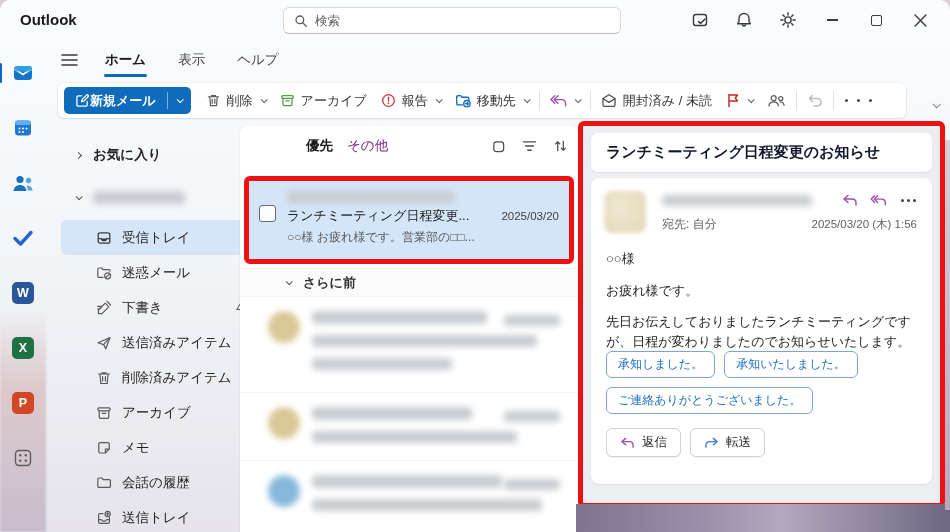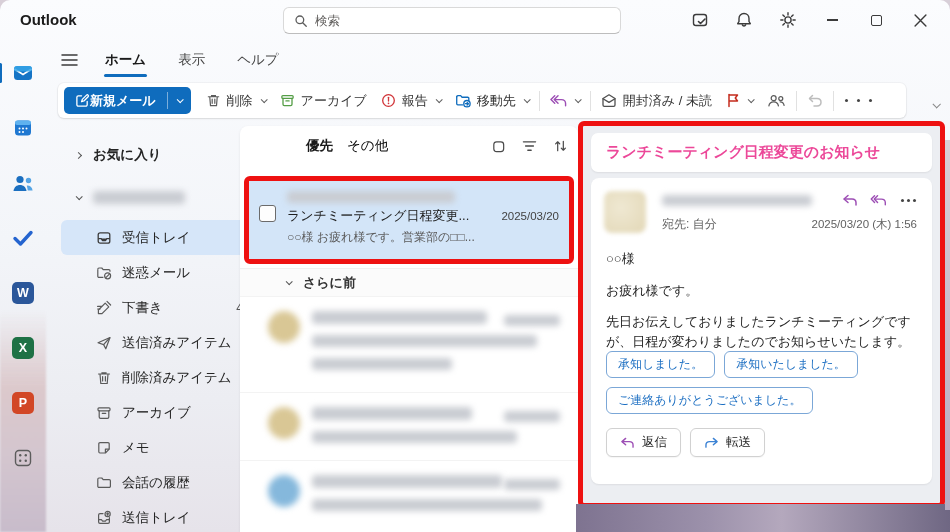--- a/index.html
+++ b/index.html
@@ -69,21 +69,21 @@
   .fp-folder.selected { background:#d6e6f9; }
   .fp-count { margin-left:auto; font-size:12px; color:#555; }
   .fp-chev { color:#555; width:10px; display:flex; justify-content:center; }
   .fp-icon { width:17px; display:flex; align-items:center; justify-content:center; color:#5a5a5a; }
   .blur-bar { background:#c9ccd2; border-radius:4px; filter:blur(3px); }
 
   
   .msglist { position:absolute; left:240px; top:126px; width:338px; bottom:0; background:#fff;
              border-radius:8px 8px 0 0; box-shadow:0 1px 3px rgba(0,0,0,.08); overflow:hidden; }
   .ml-header { display:flex; align-items:center; height:40px; padding:0 10px 0 66px; gap:14px; }
-  .ml-tab { font-size:13.5px; color:#000000; }
+  .ml-tab { font-size:13.5px; color:#701a75; }
   .ml-tab.active { font-weight:bold; color:#1b1b1b; }
   .ml-hicons { margin-left:auto; display:flex; align-items:center; gap:16px; color:#4a4a4a; }
   .annotation { border:5px solid #ee1111; border-radius:6px; }
   .sel-annotation { position:absolute; left:4px; top:50px; width:330px; height:88px; }
   .mail-item { position:absolute; inset:0; background:#d3e5f8; display:flex; padding:10px 10px 8px 10px; gap:11px; }
   .mail-check { width:17px; height:17px; border:1.6px solid #6b6b6b; border-radius:3px; background:#fdfdfd; margin-top:14px; flex:none; }
   .mail-body { flex:1; display:flex; flex-direction:column; gap:4px; min-width:0; }
   .mail-subrow { display:flex; align-items:baseline; gap:8px; }
   .mail-subject { font-size:13px; color:#1f1f1f; flex:1; white-space:nowrap; overflow:hidden; }
   .mail-date { font-size:11.5px; color:#424242; }
@@ -92,21 +92,21 @@
                padding:0 8px 0 46px; font-size:13px; font-weight:bold; color:#333; border-top:1px solid #f0f0f0; background:#fbfbfb; }
   .blur-item { position:absolute; left:0; width:100%; display:flex; padding:14px 12px 0 28px; gap:12px; border-top:1px solid #f3f3f3; }
   .b-avatar { width:32px; height:32px; border-radius:50%; filter:blur(3px); flex:none; }
   .b-tan { background:#d9c795; } .b-blue { background:#85b8dc; }
   .b-lines { flex:1; } .b-lines div { margin-bottom:11px; }
   .b-datebar { position:absolute; right:18px; top:18px; width:56px; height:11px; }
 
   
   .readpane { position:absolute; left:578px; top:121px; width:367px; height:387px; background:#eceef2; overflow:hidden; }
   .rp-subjectbar { margin:7px 8px 6px; background:#fff; border-radius:7px; padding:10px 15px;
-                   font-size:15px; font-weight:bold; color:#ec4899; box-shadow:0 1px 2px rgba(0,0,0,.07); }
+                   font-size:15px; font-weight:bold; color:#0f172a; box-shadow:0 1px 2px rgba(0,0,0,.07); }
   .rp-card { margin:0 8px 8px; background:#fff; border-radius:8px; padding:13px 15px; height:306px; position:relative;
              box-shadow:0 1px 2px rgba(0,0,0,.07); }
   .rp-avatar { position:absolute; left:13px; top:13px; width:42px; height:42px; border-radius:8px;
                background:radial-gradient(circle at 40% 40%, #efe8d2, #e2d7b6); filter:blur(2px); }
   .rp-head { margin-left:56px; }
   .rp-row1 { display:flex; align-items:center; height:18px; }
   .rp-row1 .blur-bar { width:150px; height:11px; }
   .rp-actions { margin-left:auto; display:flex; align-items:center; gap:12px; }
   .rp-row2 { display:flex; align-items:center; margin-top:7px; font-size:12px; color:#616161; }
   .rp-datetime { margin-left:auto; font-size:11.5px; color:#616161; }

